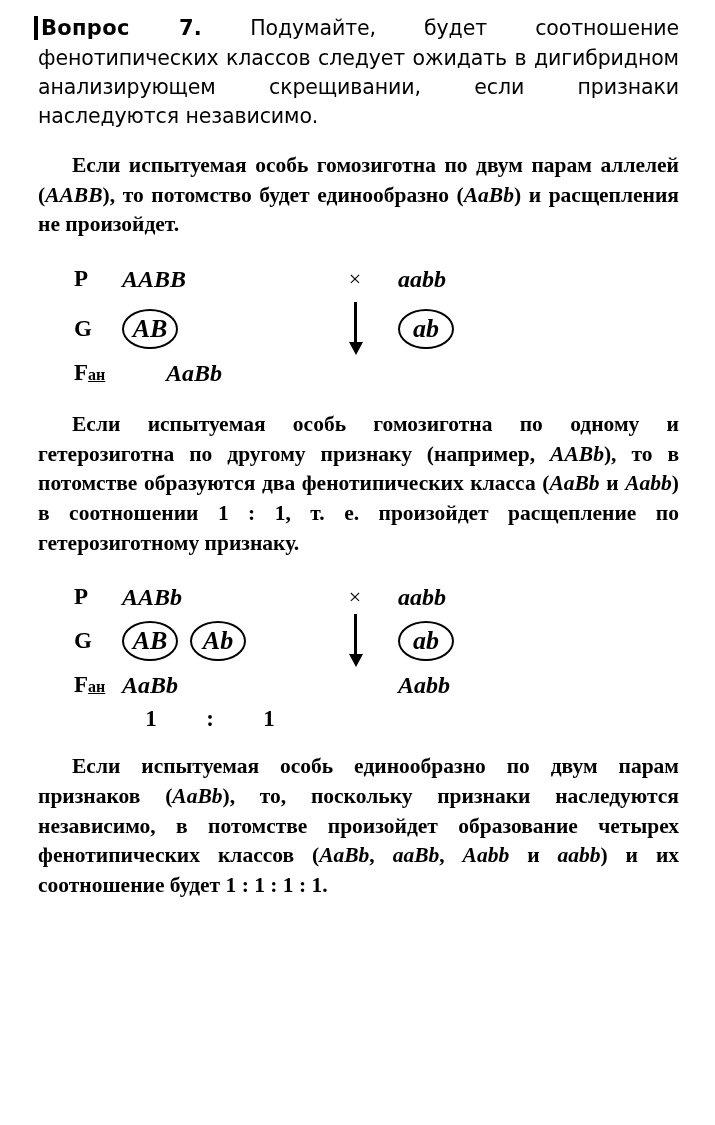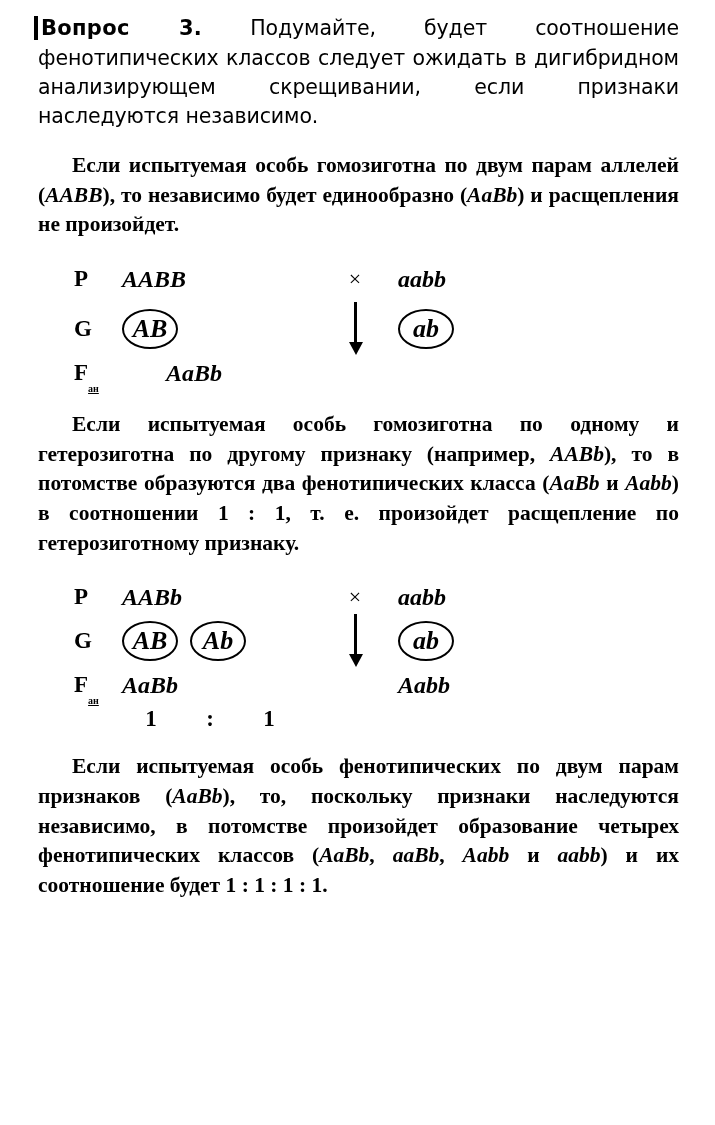--- a/index.html
+++ b/index.html
@@ -73,24 +73,24 @@
   }
   .gen-label {
     width: 48px;
     flex: 0 0 48px;
     font-size: 23px;
     font-weight: bold;
     padding-left: 36px;
     box-sizing: content-box;
   }
   .gen-label sub {
-    font-size: 10px;
+    font-size: 16px;
     vertical-align: baseline;
     position: relative;
-    top: 12px;
+    top: 0;
     text-decoration: underline;
   }
   .geno {
     font-style: italic;
     font-weight: bold;
     font-size: 24px;
   }
   .col-left {
     width: 190px;
     flex: 0 0 190px;
@@ -184,25 +184,25 @@
     font-style: italic;
   }
 </style>
 </head>
 <body>
 
 <div class="page">
   <div class="content">
 
     <p class="question-para">
-      <span class="question-label">Вопрос 3.</span><span> Подумайте, будет соотношение фенотипических классов следует ожидать в дигибридном анализирующем скрещивании, если признаки наследуются независимо.</span>
+      <span class="question-label">Вопрос 7.</span><span> Подумайте, будет соотношение фенотипических классов следует ожидать в дигибридном анализирующем скрещивании, если признаки наследуются независимо.</span>
     </p>
 
     <p class="body-para">
-      <span>Если испытуемая особь гомозиготна по двум парам аллелей (</span><i>AABB</i><span>), то независимо будет единообразно (</span><i>AaBb</i><span>) и расщепления не произойдет.</span>
+      <span>Если испытуемая особь гомозиготна по двум парам аллелей (</span><i>AABB</i><span>), то потомство будет единообразно (</span><i>AaBb</i><span>) и расщепления не произойдет.</span>
     </p>
 
     <div class="scheme scheme1">
       <div class="scheme-row row-p">
         <div class="gen-label">P</div>
         <div class="col-left">
           <span class="geno">AABB</span>
         </div>
         <div class="col-mid">
           <span class="times">×</span>
@@ -282,17 +282,17 @@
 
       <div class="ratio-row">
         <div class="sp"></div>
         <div class="ratio-num">1</div>
         <div class="ratio-colon">:</div>
         <div class="ratio-num">1</div>
       </div>
     </div>
 
     <p class="body-para">
-      <span>Если испытуемая особь фенотипических по двум парам признаков (</span><i>AaBb</i><span>), то, поскольку признаки наследуются независимо, в потомстве произойдет образование четырех фенотипических классов (</span><i>AaBb</i><span>, </span><i>aaBb</i><span>, </span><i>Aabb</i><span> и </span><i>aabb</i><span>) и их соотношение будет 1 : 1 : 1 : 1.</span>
+      <span>Если испытуемая особь единообразно по двум парам признаков (</span><i>AaBb</i><span>), то, поскольку признаки наследуются независимо, в потомстве произойдет образование четырех фенотипических классов (</span><i>AaBb</i><span>, </span><i>aaBb</i><span>, </span><i>Aabb</i><span> и </span><i>aabb</i><span>) и их соотношение будет 1 : 1 : 1 : 1.</span>
     </p>
 
   </div>
 </div>
 
 </body></html>

